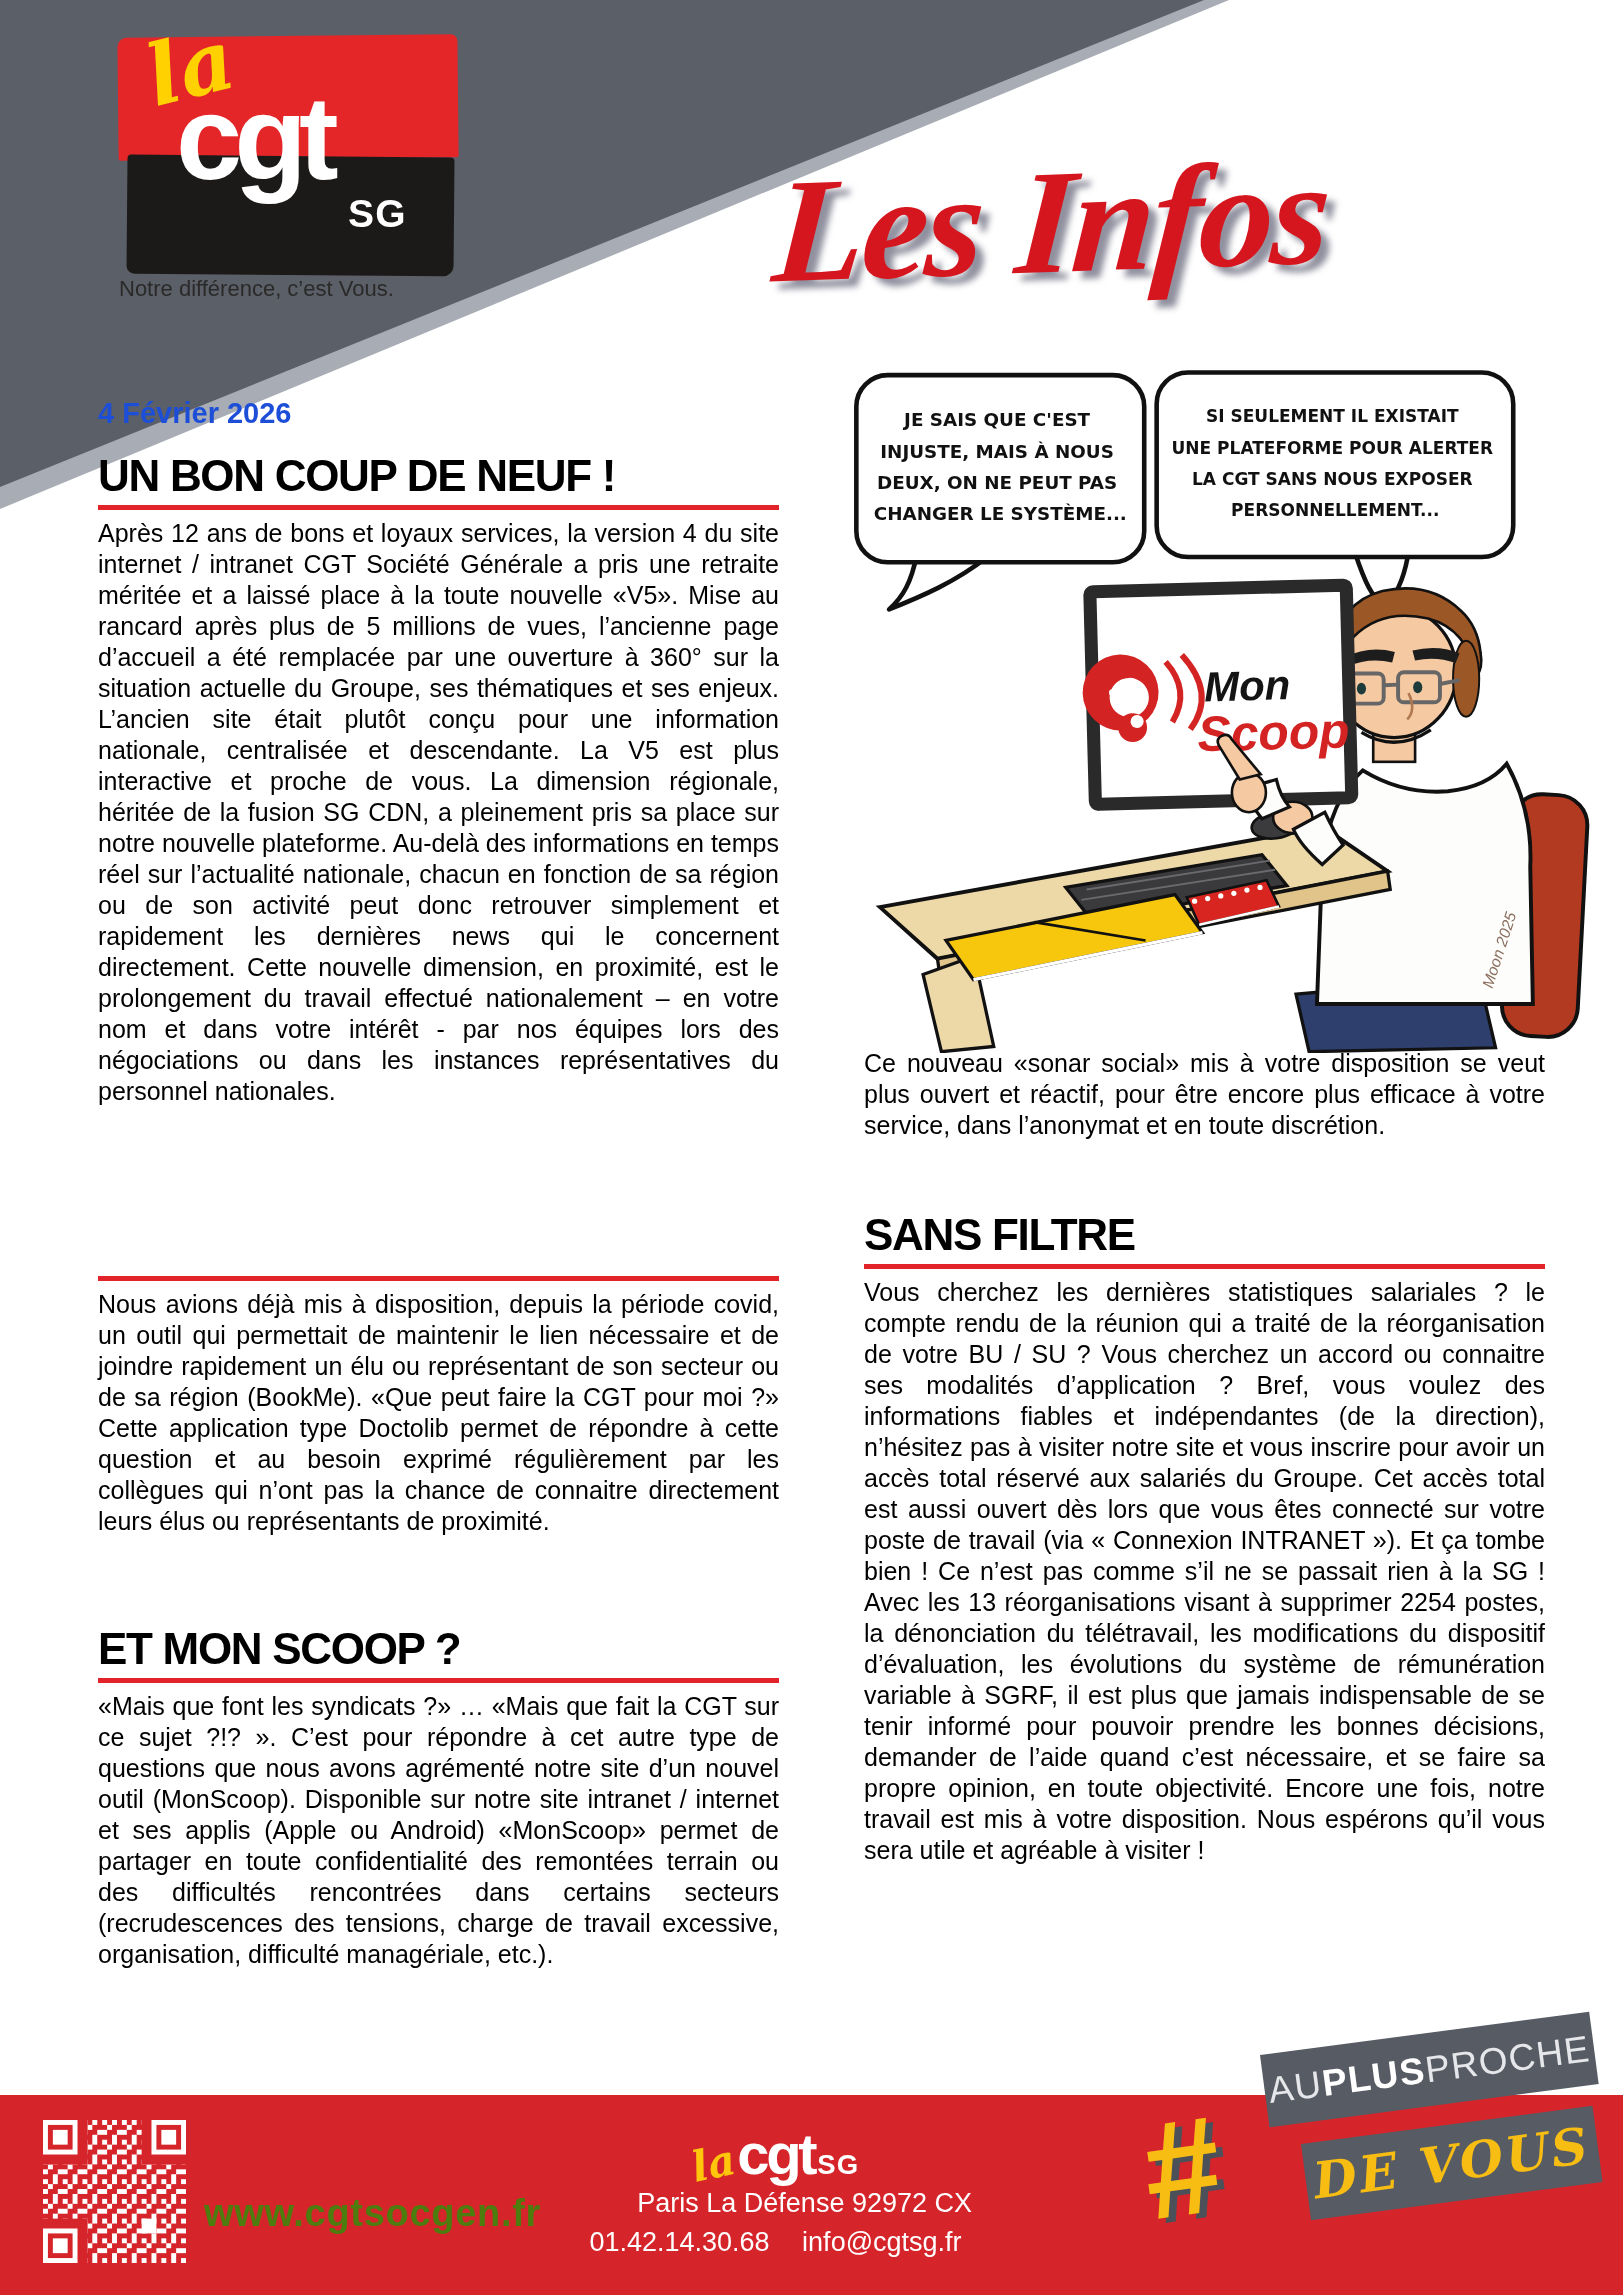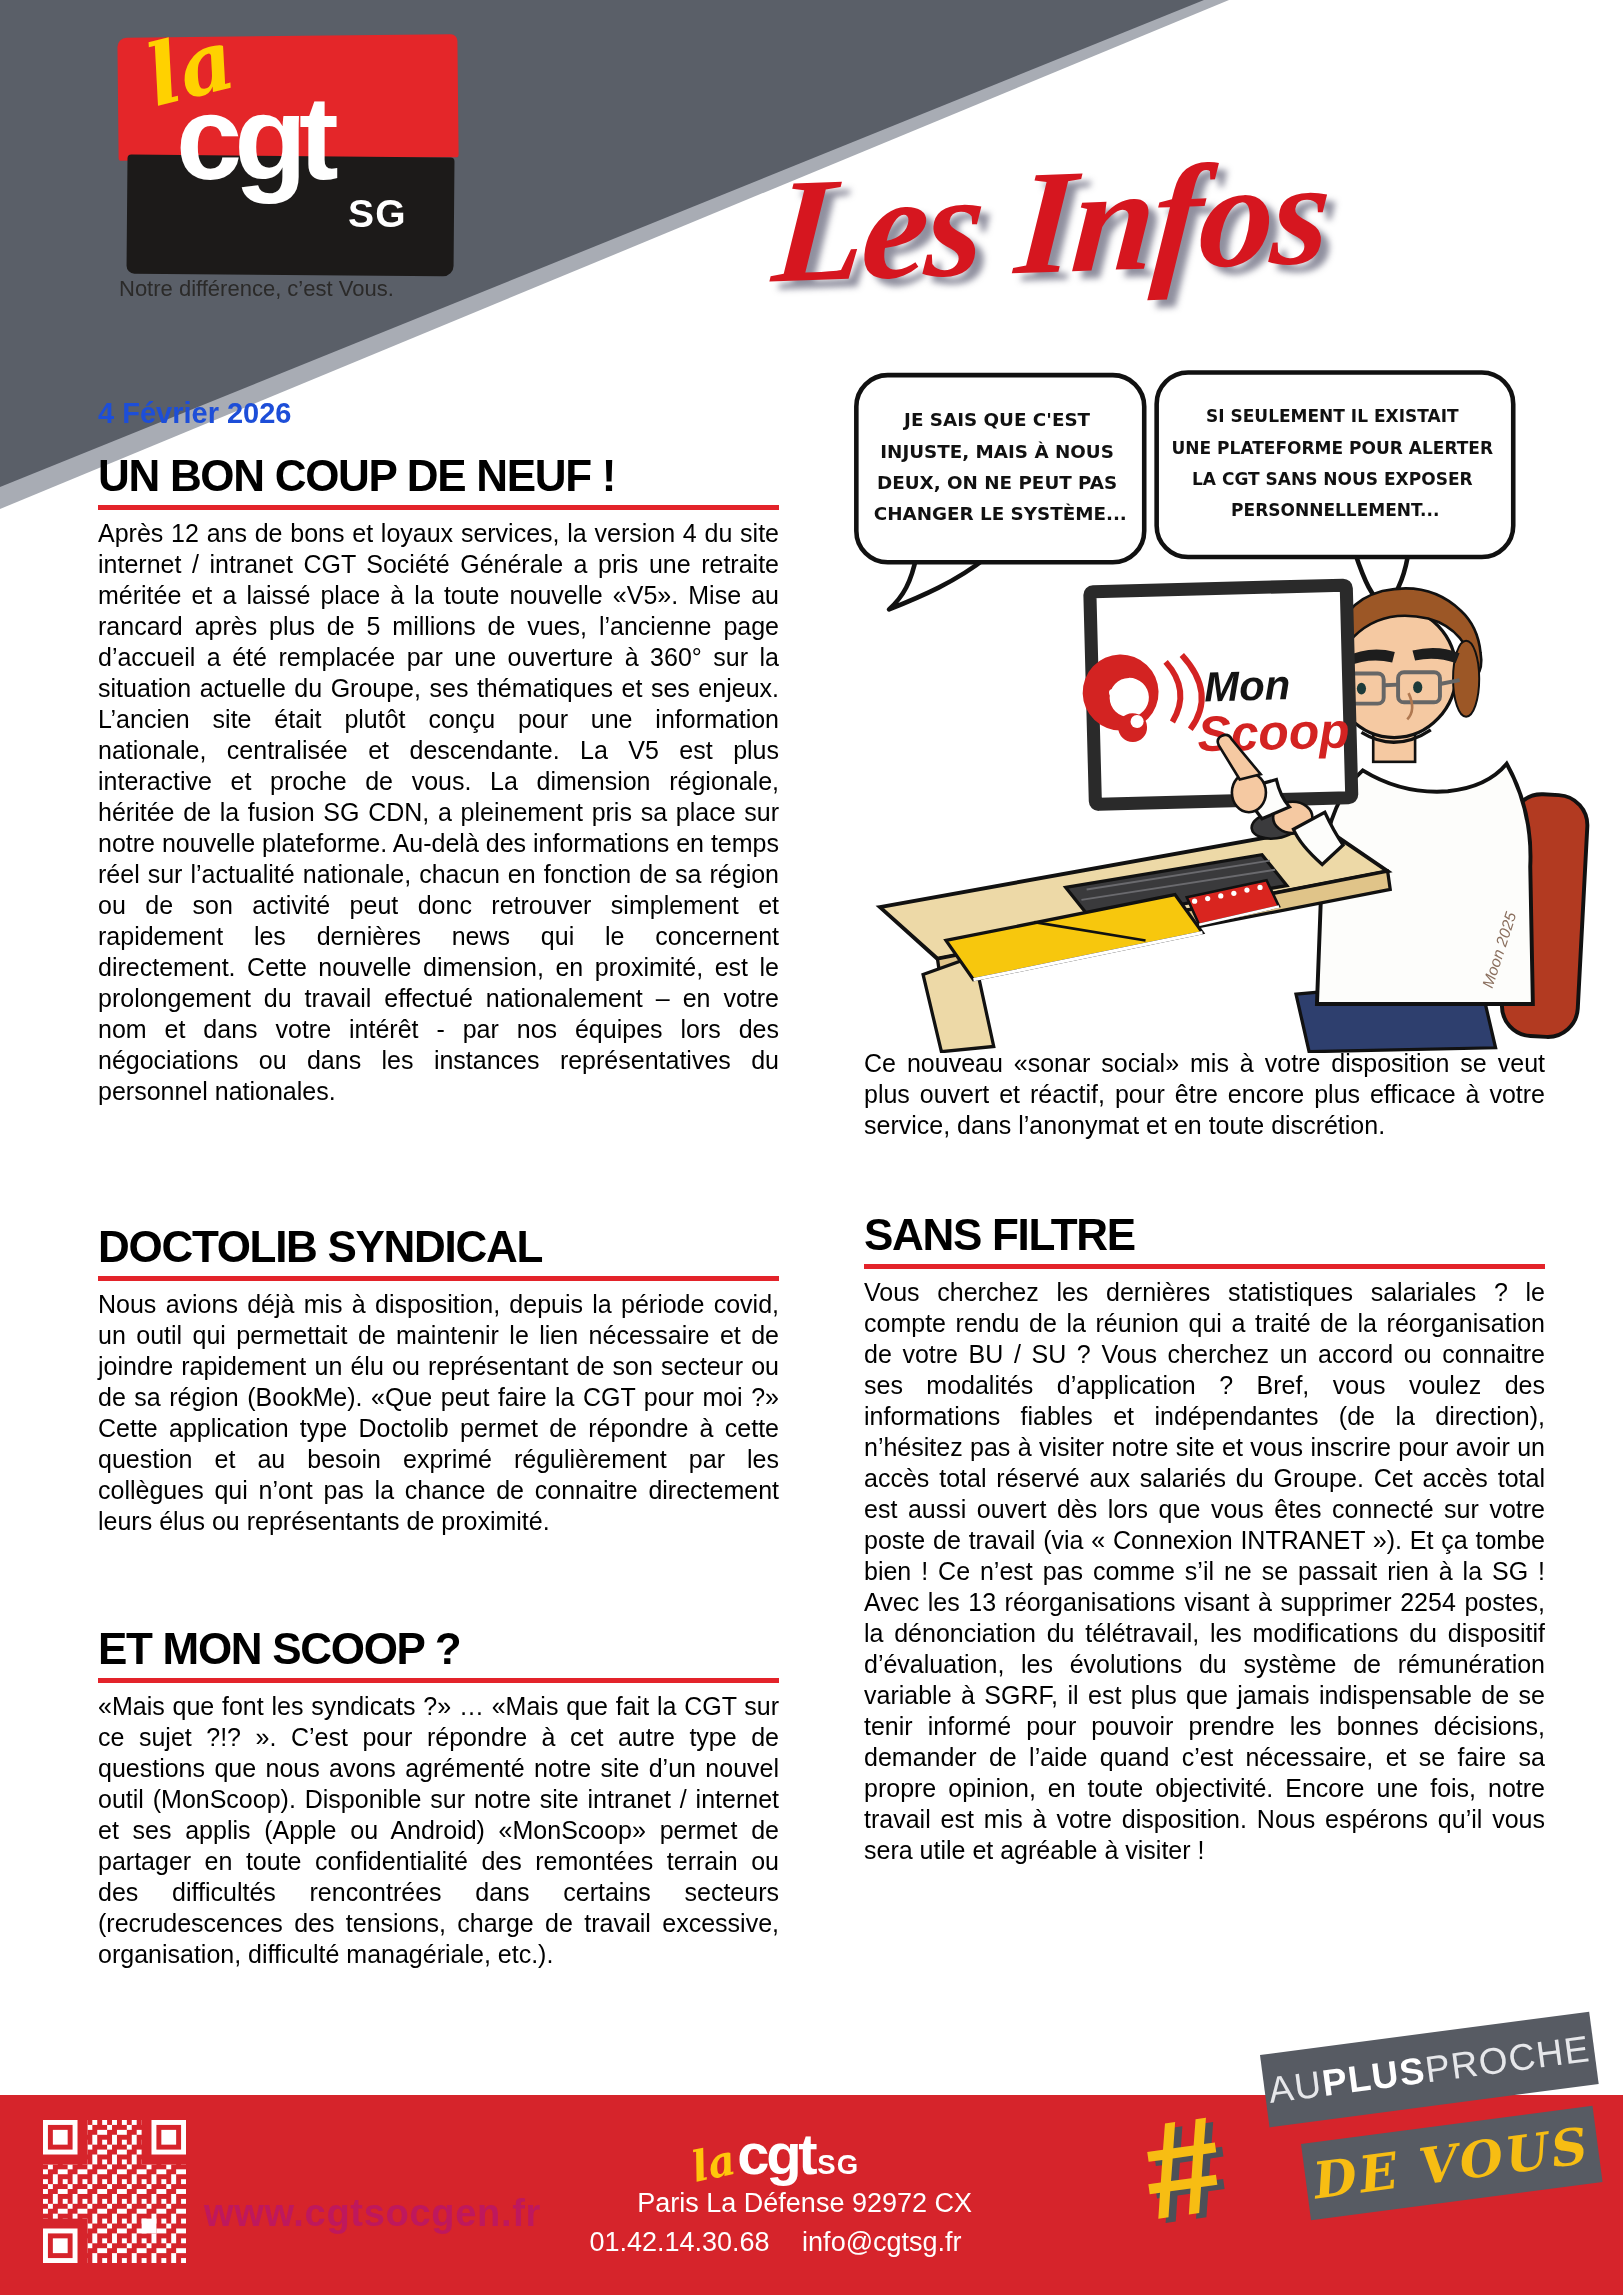--- a/index.html
+++ b/index.html
@@ -37,21 +37,21 @@
   .rule{height:4.6px;background:#e3232a;width:681px;}
   .body-text{font-size:25px;line-height:31px;color:#000;text-align:justify;}
   .it{}
 
   
   .cartoon{left:838px;top:366px;width:759px;height:687px;}
 
   
   .footer{left:0;top:2095px;width:1623px;height:200px;background:#d6242b;}
   .qr{left:43px;top:2120px;width:143px;height:143px;}
-  .f-url{left:204px;top:2192px;font-size:38px;font-weight:bold;color:#be185d;letter-spacing:0.7px;}
+  .f-url{left:204px;top:2192px;font-size:38px;font-weight:bold;color:#4d7c0f;letter-spacing:0.7px;}
   .f-center{left:579px;top:2120px;width:393px;text-align:center;color:#fff;}
   .f-logo-la{font-family:"DejaVu Serif",serif;font-style:italic;font-weight:bold;font-size:42px;color:#ffc60b;
      display:inline-block;transform:rotate(-12deg) translateY(3.9px);margin-right:2.6px;}
   .f-logo-cgt{font-size:58px;font-weight:bold;color:#fff;letter-spacing:-3.3px;}
   .f-logo-sg{font-size:27.5px;font-weight:bold;color:#fff;letter-spacing:1.3px;}
   .f-address{font-size:27px;margin-top:1.3px;text-align:right;}
   .f-phone{font-size:27px;margin-top:7.9px;}
   .f-phone .mail{margin-left:25px;}
 
   .hashtag{left:1144px;top:2099px;font-size:137px;font-weight:bold;color:#f7bd13;line-height:1;
@@ -81,21 +81,20 @@
   </div>
   <div class="abs tagline">Notre différence, c’est Vous.</div>
 
   <div class="abs masthead">Les Infos</div>
   <div class="abs date">4 Février 2026</div>
 
   <div class="abs col-l sec-title" style="top:454px;">UN BON COUP DE NEUF !</div>
   <div class="abs col-l rule" style="top:505px;"></div>
   <div class="abs col-l body-text" style="top:518px;"><span>Après 12 ans de bons et loyaux services, la version 4 du site internet / intranet CGT Société Générale a pris une retraite méritée et a laissé place à la toute nouvelle «V5». Mise au rancard après plus de 5 millions de vues, l’ancienne page d’accueil a été remplacée par une ouverture à 360° sur la situation actuelle du Groupe, ses thématiques et ses enjeux. L’ancien site était plutôt conçu pour une information nationale, centralisée et descendante. La V5 est plus interactive et proche de vous. La dimension régionale, héritée de la fusion SG CDN, a pleinement pris sa place sur notre nouvelle plateforme. Au-delà des informations en temps réel sur l’actualité nationale, chacun en fonction de sa région ou de son activité peut donc retrouver simplement et rapidement les dernières news qui le concernent directement. Cette nouvelle dimension, en proximité, est le prolongement du travail effectué nationalement – en votre nom et dans votre intérêt - par nos équipes lors des négociations ou dans les instances représentatives du personnel nationales.</span></div>
 
-  <div class="abs col-l sec-title" style="top:1225px;">DOCTOLIB SYNDICAL</div>
   <div class="abs col-l rule" style="top:1276px;"></div>
   <div class="abs col-l body-text" style="top:1289px;"><span>Nous avions déjà mis à disposition, depuis la période covid, un outil qui permettait de maintenir le lien nécessaire et de joindre rapidement un élu ou représentant de son secteur ou de sa région (BookMe). </span><span class="it">«Que peut faire la CGT pour moi ?»</span><span> Cette application type Doctolib permet de répondre à cette question et au besoin exprimé régulièrement par les collègues qui n’ont pas la chance de connaitre directement leurs élus ou représentants de proximité.</span></div>
 
   <div class="abs col-l sec-title" style="top:1627px;">ET MON SCOOP ?</div>
   <div class="abs col-l rule" style="top:1678px;"></div>
   <div class="abs col-l body-text" style="top:1691px;"><span class="it">«Mais que font les syndicats ?»</span><span> … </span><span class="it">«Mais que fait la CGT sur ce sujet ?!? »</span><span>. C’est pour répondre à cet autre type de questions que nous avons agrémenté notre site d’un nouvel outil (MonScoop). Disponible sur notre site intranet / internet et ses applis (Apple ou Android) «MonScoop» permet de partager en toute confidentialité des remontées terrain ou des difficultés rencontrées dans certains secteurs (recrudescences des tensions, charge de travail excessive, organisation, difficulté managériale, etc.).</span></div>
 
   <svg class="abs cartoon" viewBox="0 0 1160 1050">
 
     <g>

